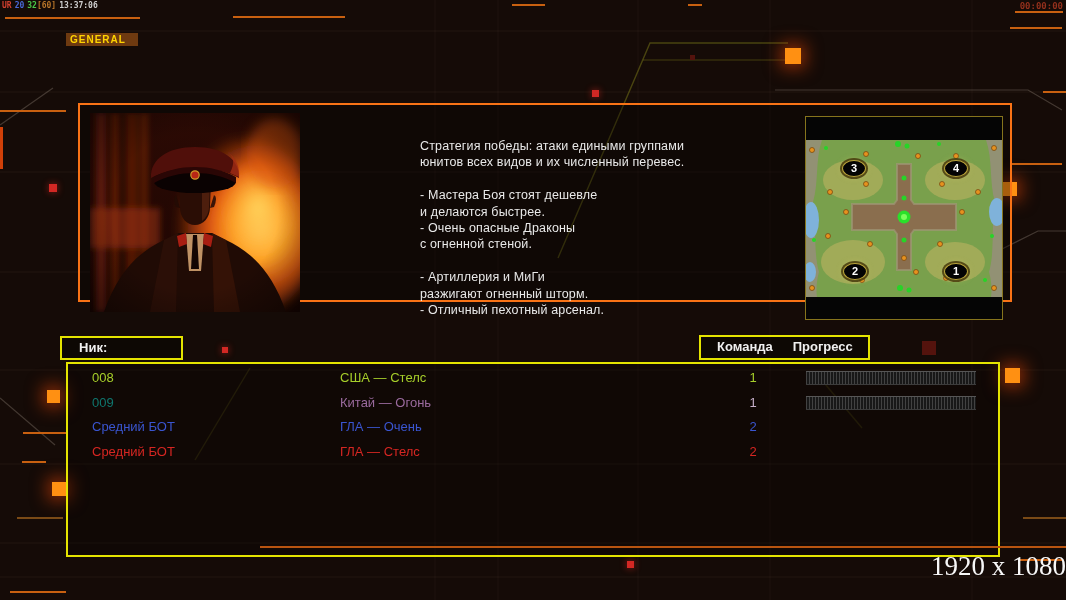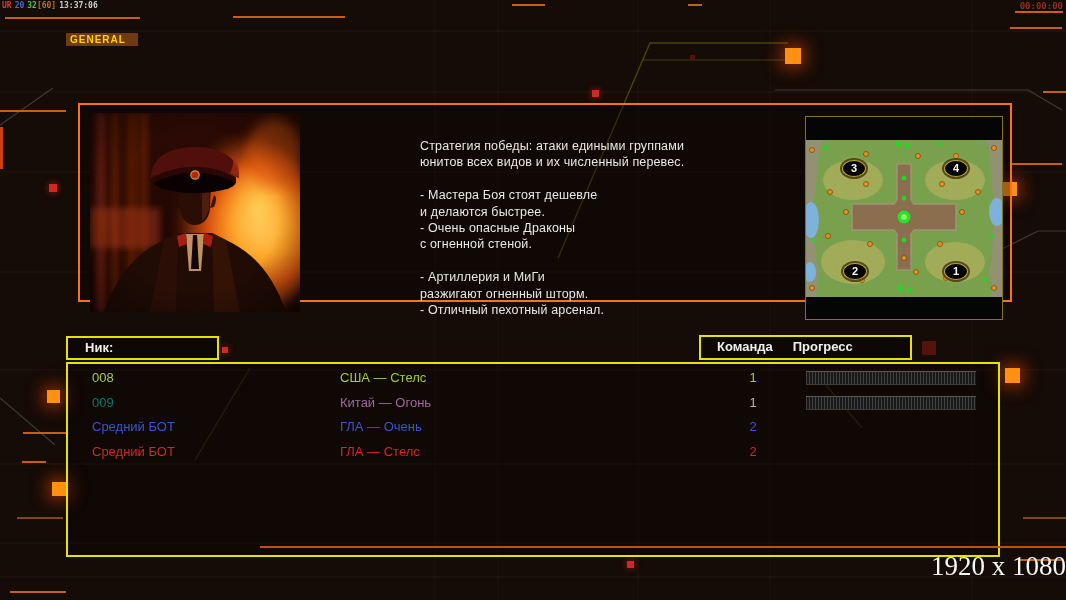--- a/index.html
+++ b/index.html
@@ -34,23 +34,23 @@
   .minimap{position:absolute;left:725px;top:11px;width:196px;height:202px;background:#030303;
         border:1px solid #86741c;box-sizing:content-box;}
   .mpos{position:absolute;width:22px;height:15px;background:#040404;border:1px solid #baa43a;border-radius:50%;
         color:#fff;font:bold 11px "Liberation Sans",sans-serif;line-height:15px;text-align:center;
         box-shadow:0 0 0 2px rgba(70,58,12,.85),0 0 7px rgba(240,220,120,.35);}
   .mpos-tl{left:36px;top:43px;} .mpos-tr{left:138px;top:43px;}
   .mpos-bl{left:37px;top:146px;} .mpos-br{left:138px;top:146px;}
   
   .hdr{position:absolute;border:2px solid #e4e400;background:rgba(8,6,3,.6);box-sizing:border-box;
         color:#efefef;font-size:13px;font-weight:bold;line-height:20px;z-index:4;}
-  .hdr-nick{left:66px;top:336px;width:153px;height:24px;padding-left:17px;}
+  .hdr-nick{left:60px;top:336px;width:123px;height:24px;padding-left:17px;}
   .hdr-general{left:315px;top:336px;width:212px;height:24px;padding-left:17px;}
-  .hdr-team{left:699px;top:335px;width:213px;height:25px;padding-left:16px;display:flex;gap:20px;}
+  .hdr-team{left:699px;top:335px;width:171px;height:25px;padding-left:16px;display:flex;gap:20px;}
   
   .panel-table{position:absolute;left:66px;top:362px;width:934px;height:195px;border:2px solid #e4e400;
         background:rgba(6,4,2,.3);box-sizing:border-box;z-index:3;}
   .rows{position:absolute;left:0;top:2px;width:100%;padding-left:7px;}
   .prow{position:relative;height:24.5px;font-size:13px;}
   .c-nick{position:absolute;left:17px;top:4px;}
   .c-gen{position:absolute;left:265px;top:4px;}
   .c-team{position:absolute;left:668px;top:4px;width:20px;text-align:center;}
   .c-bar{position:absolute;left:731px;top:5px;width:170px;height:12px;
         background:repeating-linear-gradient(90deg,#424242 0 1px,#181818 1px 3px);

